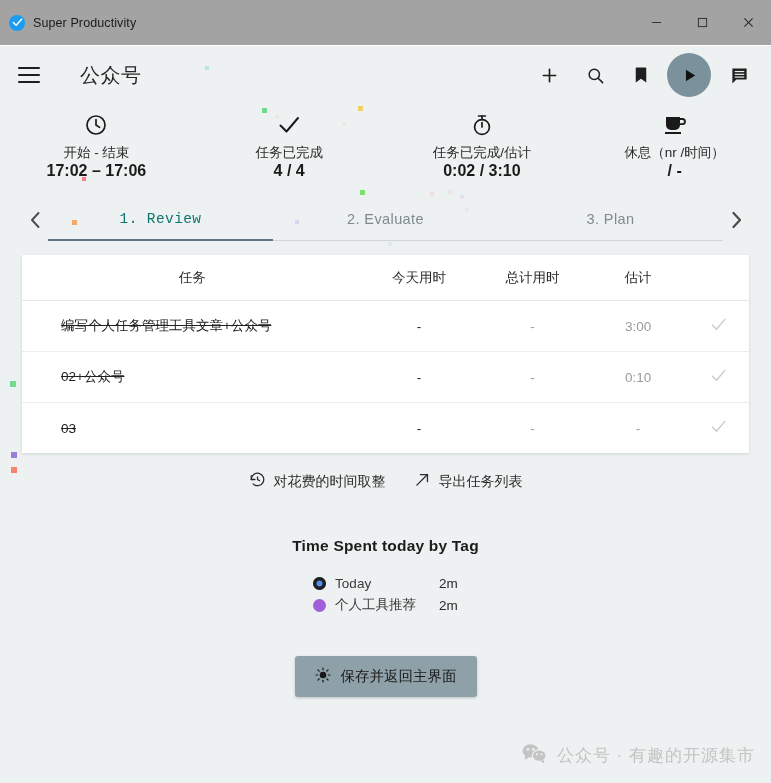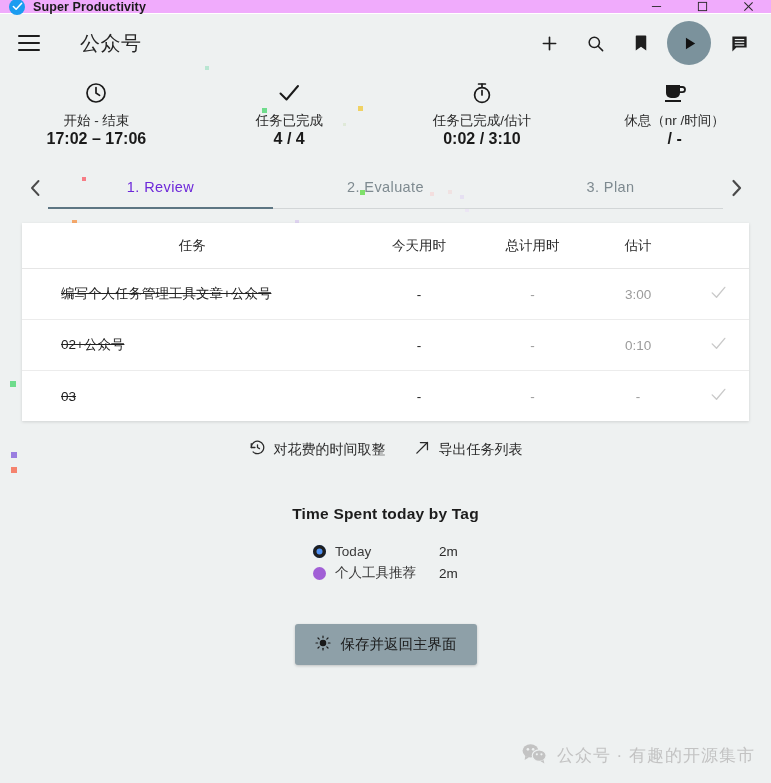--- a/index.html
+++ b/index.html
@@ -6,24 +6,24 @@
   html, body {
     width: 771px; height: 783px;
     font-family: "Liberation Sans", "DejaVu Sans", sans-serif;
     overflow: hidden;
     background: #eef1f1;
   }
   #app { position: relative; width: 771px; height: 783px; }
 
   
   .titlebar {
-    height: 14px; background: #f0abfc;
+    height: 46px; background: #a3a3a3;
     display: flex; align-items: center;
     border-bottom: 1px solid #ffffff;
-    position: relative; z-index: 40; font-weight: bold;
+    position: relative; z-index: 40;
   }
   .tb-left { display: flex; align-items: center; padding-left: 9px; gap: 8px; }
   .app-icon {
     width: 16px; height: 16px; border-radius: 50%;
     background: #1b9cf0; display: flex; align-items: center;
     justify-content: center; flex: 0 0 auto;
   }
   .app-icon svg { display: block; }
   .tb-title { font-size: 12.5px; color: #1b1b1b; letter-spacing: .1px; }
   .tb-spacer { flex: 1; }
@@ -69,21 +69,21 @@
   
   .tabs-wrap {
     display: flex; align-items: center; padding: 0 22px;
     position: relative; z-index: 10; margin-top: 8px;
   }
   .tab-arrow { width: 26px; height: 40px; display: flex; align-items: center;
                justify-content: center; color: #4a4a4a; font-size: 19px; cursor: pointer; }
   .tabs { flex: 1; display: flex; position: relative; border-bottom: 1px solid #d2d6d7; }
   .tab { flex: 1; text-align: center; font-size: 14.5px; color: #7e8a90;
          padding: 13px 0 13px; letter-spacing: .4px; cursor: pointer; }
-  .tab.active { color: #6d28d9; }
+  .tab.active { color: #0f766e; font-family: Liberation Mono, monospace; }
   .tab-ink { position: absolute; bottom: -1px; left: 0; width: 33.333%;
              height: 2.5px; background: #5d7683; }
 
   
   .table-card {
     margin: 14px 22px 0; background: #fff;
     box-shadow: 0 1px 3px rgba(0,0,0,.13);
     position: relative; z-index: 10;
   }
   table { width: 100%; border-collapse: collapse; }

